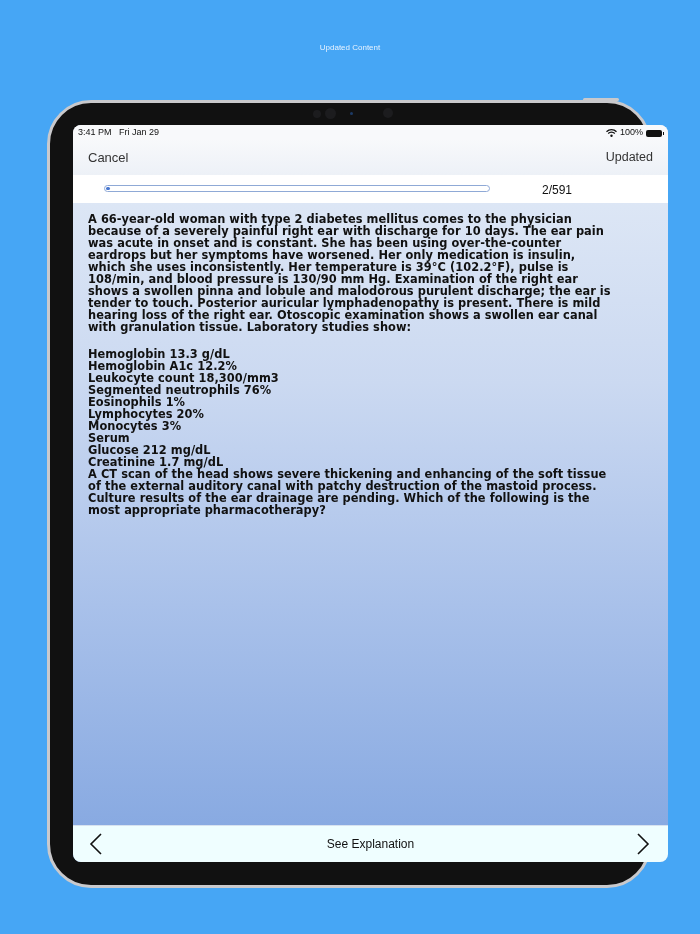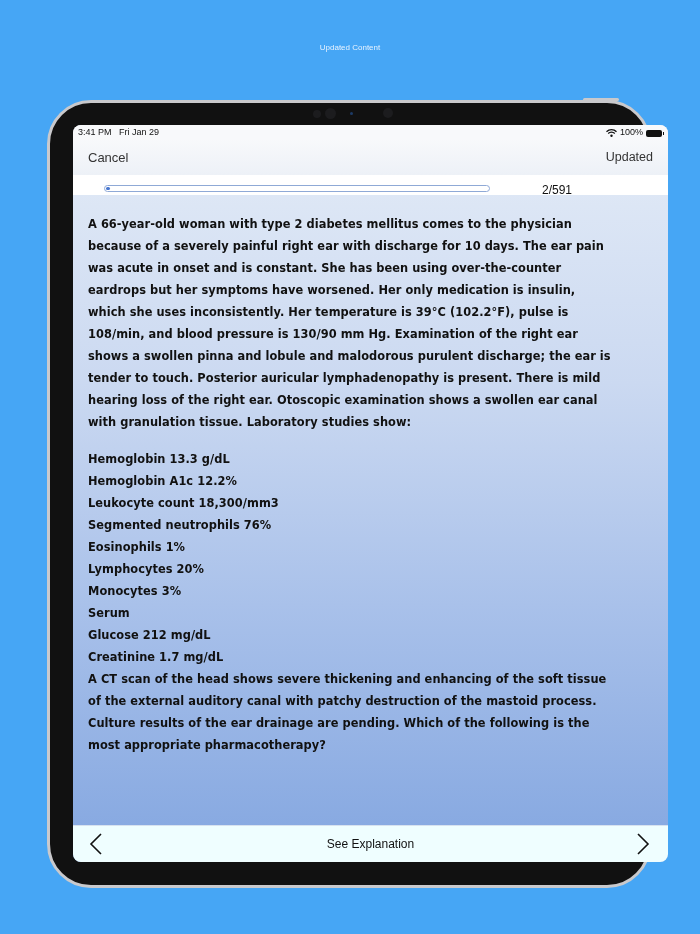--- a/index.html
+++ b/index.html
@@ -32,30 +32,30 @@
   .statusbar .time { position:absolute; left:5px; top:2px; }
   .statusbar .right { position:absolute; right:6px; top:2px; display:flex; align-items:flex-end; gap:3px; }
   .battery { width:16px; height:7px; background:#111; border-radius:2px; position:relative; }
   .battery:after { content:""; position:absolute; right:-2px; top:2px; width:1px; height:3px; background:#111; }
   .navbar {
     position:absolute; left:0; top:14px; width:100%; height:36px;
     background:linear-gradient(180deg,#f8f9fb,#edf1f7);
   }
   .nav-cancel { position:absolute; left:15px; top:11px; font-size:13px; color:#333; cursor:pointer; }
   .nav-ignore { position:absolute; right:15px; top:11px; font-size:12.5px; color:#333; cursor:pointer; }
-  .progressrow { position:absolute; left:0; top:50px; width:100%; height:20px; background:#fff; }
+  .progressrow { position:absolute; left:0; top:50px; width:100%; height:28px; background:#fff; }
   .progress-track {
     position:absolute; left:31px; top:10px; width:386px; height:7px;
     border:1px solid #8fa9d6; border-radius:5px; box-sizing:border-box; background:#fff;
   }
   .progress-fill { position:absolute; left:1px; top:1px; width:4px; height:3px; border-radius:2px; background:#4a78d0; }
   .progress-count { position:absolute; left:469px; top:8px; font-size:12px; color:#111; }
   .question {
     position:absolute; left:15px; top:88px; width:528px;
-    font-family:"DejaVu Sans", sans-serif; font-weight:bold; font-size:11.4px; line-height:22px; color:#111;
+    font-family:"DejaVu Sans", sans-serif; font-weight:bold; font-size:11.4px; line-height:12px; color:#111;
     white-space:pre-wrap; letter-spacing:0.05px;
   }
   .footer {
     position:absolute; left:0; bottom:0; width:100%; height:36px; background:#effeff;
     border-top:1px solid #d7e2ef;
   }
   .footer .prev { position:absolute; left:16px; top:7px; cursor:pointer; }
   .footer .next { position:absolute; right:18px; top:7px; cursor:pointer; }
   .footer .explain { position:absolute; left:0; width:100%; top:11px; text-align:center; font-size:12px; color:#111; cursor:pointer; }
   .footer .explain span { cursor:pointer; }

